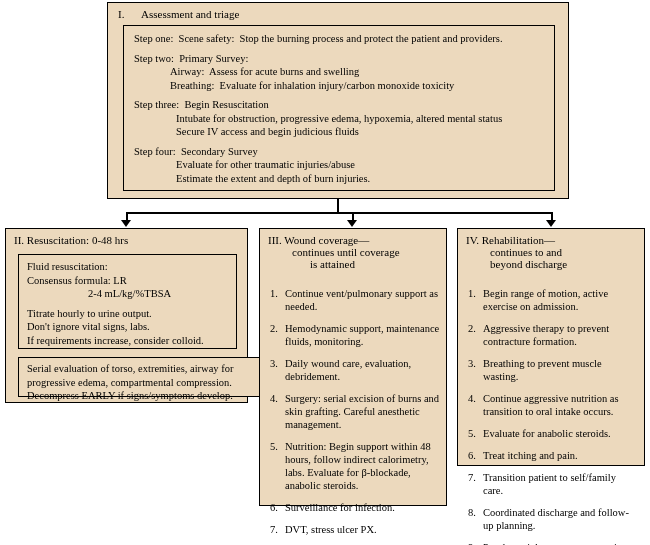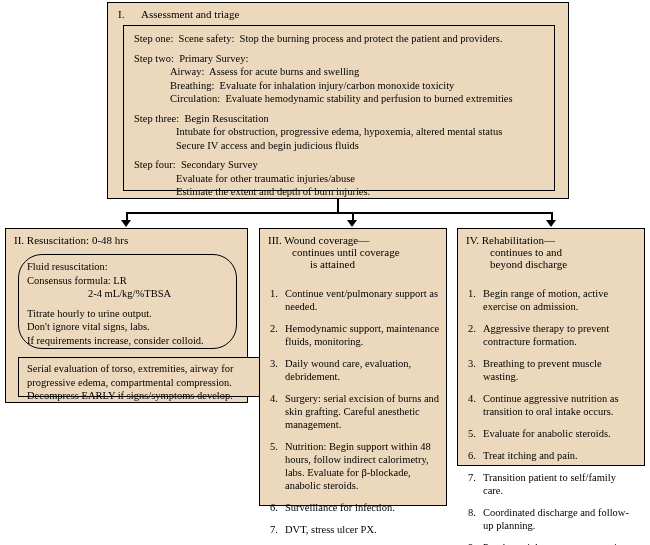--- a/index.html
+++ b/index.html
@@ -102,21 +102,20 @@
     position: absolute;
     left: 8px;
     top: 5px;
     font-size: 11px;
   }
   #resus-inner-1 {
     left: 12px;
     top: 25px;
     width: 219px;
     height: 95px;
-    border-radius: 24px;
   }
   #resus-inner-1 .content {
     position: absolute;
     left: 8px;
     top: 5px;
     right: 4px;
   }
   #resus-inner-2 {
     left: 12px;
     top: 128px;
@@ -206,21 +205,20 @@
     <span class="roman">I.</span>
     <span class="title-text">Assessment and triage</span>
 
     <div class="inner-box" id="assessment-inner">
       <div class="content">
         <div class="txt step-block">Step one:  Scene safety:  Stop the burning process and protect the patient and providers.</div>
         <div class="step-block">
           <div class="txt indent1">Step two:  Primary Survey:</div>
           <div class="txt indent2">Airway:  Assess for acute burns and swelling</div>
           <div class="txt indent2">Breathing:  Evaluate for inhalation injury/carbon monoxide toxicity</div>
-          <div class="txt indent2">Circulation:  Evaluate hemodynamic stability and perfusion to burned extremities</div>
         </div>
         <div class="step-block">
           <div class="txt indent1">Step three:  Begin Resuscitation</div>
           <div class="txt indent3">Intubate for obstruction, progressive edema, hypoxemia, altered mental status</div>
           <div class="txt indent3">Secure IV access and begin judicious fluids</div>
         </div>
         <div class="step-block">
           <div class="txt indent1">Step four:  Secondary Survey</div>
           <div class="txt indent3">Evaluate for other traumatic injuries/abuse</div>
           <div class="txt indent3">Estimate the extent and depth of burn injuries.</div>

